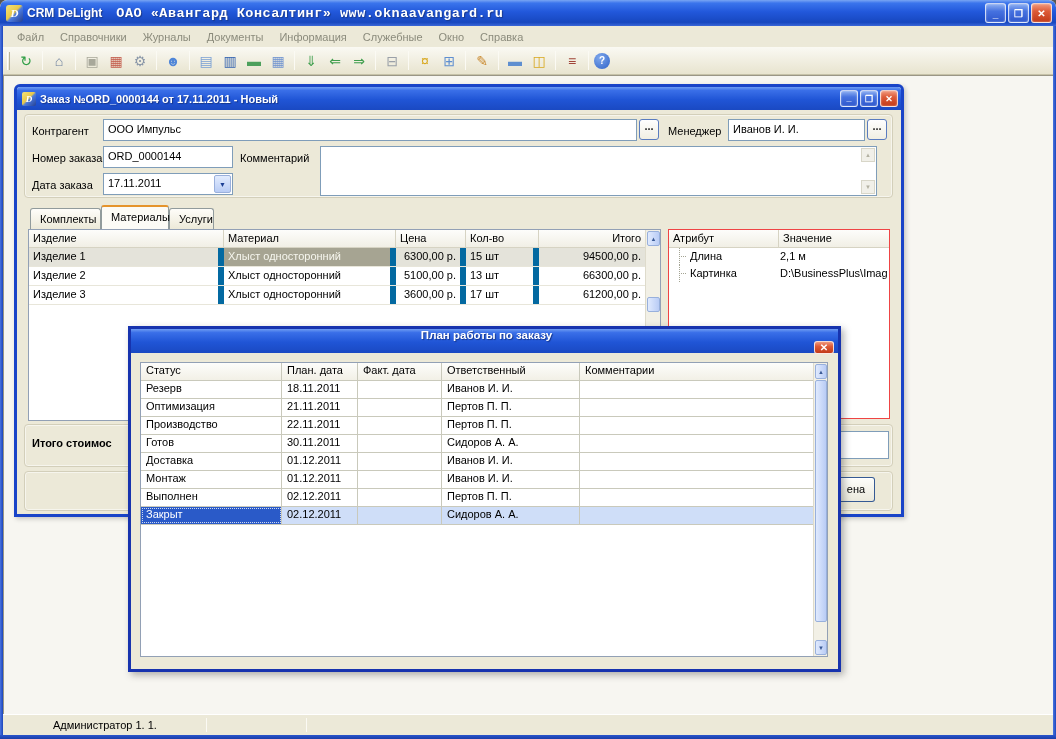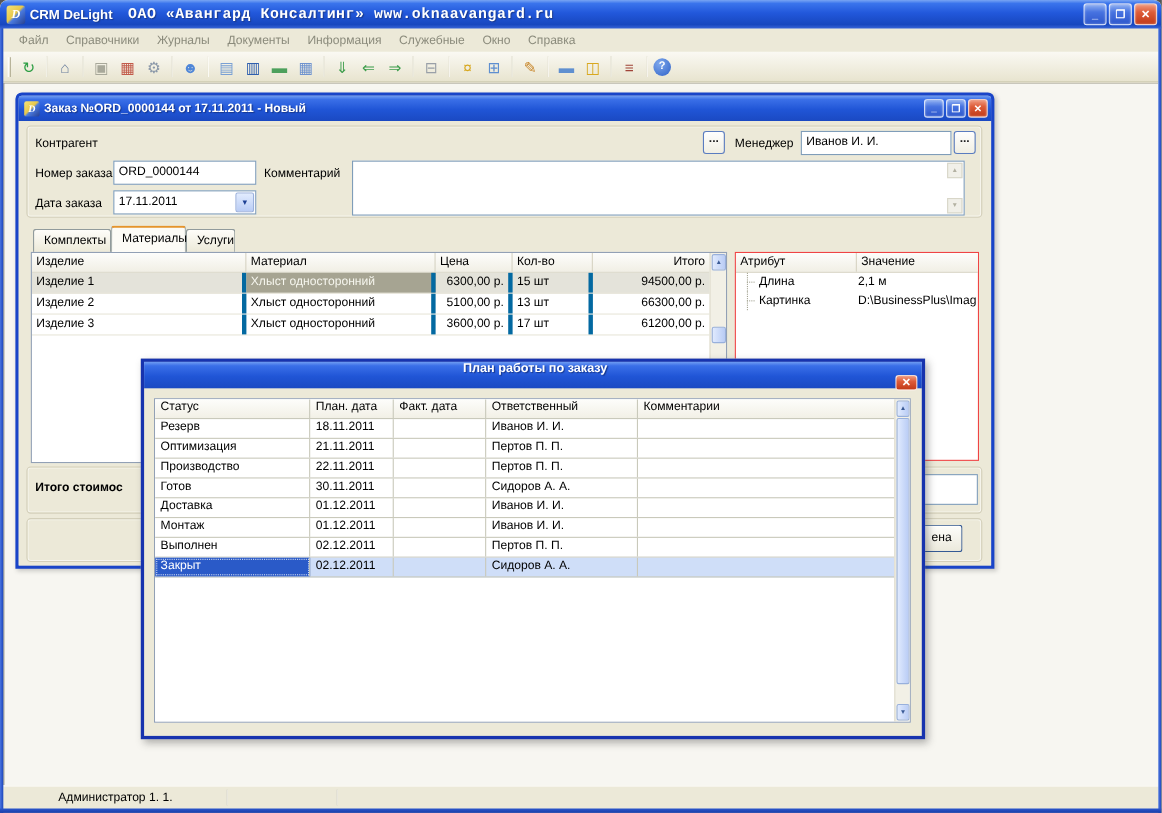--- a/index.html
+++ b/index.html
@@ -54,21 +54,21 @@
   
   .tab{position:absolute;height:21px;line-height:20px;top:98px;padding:0 9px;background:linear-gradient(180deg,#fefdf9,#ece9d8);border:1px solid #919b9c;border-bottom:none;border-radius:3px 3px 0 0;text-align:center;}
   .tab.active{top:95px;height:24px;background:#fcfbf6;border-top:2px solid #e5942c;line-height:21px;z-index:3;}
   
   .grid{position:absolute;background:#fff;border:1px solid #92a0b5;display:flex;flex-direction:column;overflow:hidden;}
   .items-grid{left:11px;top:119px;width:633px;height:192px;flex-direction:row;}
   .items-main{width:616px;display:flex;flex-direction:column;}
   .ghead{display:flex;background:linear-gradient(180deg,#fdfdfb,#f1efe5);border-bottom:1px solid #d6d3c3;height:18px;flex:none;}
   .ghead span{padding:2px 4px;border-right:1px solid #d6d3c3;overflow:hidden;white-space:nowrap;}
   .grow{display:flex;height:19px;flex:none;border-bottom:1px solid #e8e6da;}
-  .grow span{padding:2px 4px;border-right:4px solid #0369a1;overflow:hidden;white-space:nowrap;}
+  .grow span{padding:2px 4px;border-right:6px solid #0369a1;overflow:hidden;white-space:nowrap;}
   .mc1{width:195px}.mc2{width:172px}.mc3{width:70px;text-align:right}.mc4{width:73px}.mc5{width:106px;text-align:right;border-right:none!important}
   .grow.sel{background:#e4e3da;}
   .grow.sel .mc2{background:#a6a492;color:#f6f6ee;}
   
   .vscroll{width:16px;background:#f2f0e6;border-left:1px solid #dedbcc;position:relative;flex:none;}
   .sbtn,.sthumb{position:absolute;left:1px;right:1px;height:15px;background:linear-gradient(90deg,#e0eafe,#b9ccf5);border:1px solid #98b0dc;border-radius:2px;color:#3a5a96;font-size:6px;display:flex;align-items:center;justify-content:center;}
   
   .attr-panel{left:651px;top:119px;width:222px;height:190px;position:absolute;background:#fff;border:1px solid #ef4444;overflow:hidden;}
   .attr-head{display:flex;height:18px;border-bottom:1px solid #d6d3c3;background:linear-gradient(180deg,#fdfdfb,#f1efe5);}
   .attr-head span{padding:2px 4px;}
@@ -174,20 +174,21 @@
         <span class="ow-btns">
           <span class="wbtn min">_</span>
           <span class="wbtn">❒</span>
           <span class="wbtn close">✕</span>
         </span>
       </div>
       <div class="ow-body">
 
         <div class="groupbox gb-form"></div>
         <span class="flabel" style="left:15px;top:15px;">Контрагент</span>
+        <div class="tbox" style="left:86px;top:9px;width:534px;height:22px;">ООО Импульс</div>
         <div class="browse-btn" style="left:622px;top:9px;">...</div>
         <span class="flabel" style="left:651px;top:15px;">Менеджер</span>
         <div class="tbox" style="left:711px;top:9px;width:137px;height:22px;">Иванов И. И.</div>
         <div class="browse-btn" style="left:850px;top:9px;">...</div>
 
         <span class="flabel" style="left:15px;top:42px;">Номер заказа</span>
         <div class="tbox" style="left:86px;top:36px;width:130px;height:22px;">ORD_0000144</div>
         <span class="flabel" style="left:223px;top:42px;">Комментарий</span>
         <div class="tbox" style="left:303px;top:36px;width:557px;height:50px;"></div>
         <span class="mini-scroll" style="left:844px;top:38px;">▲</span>

